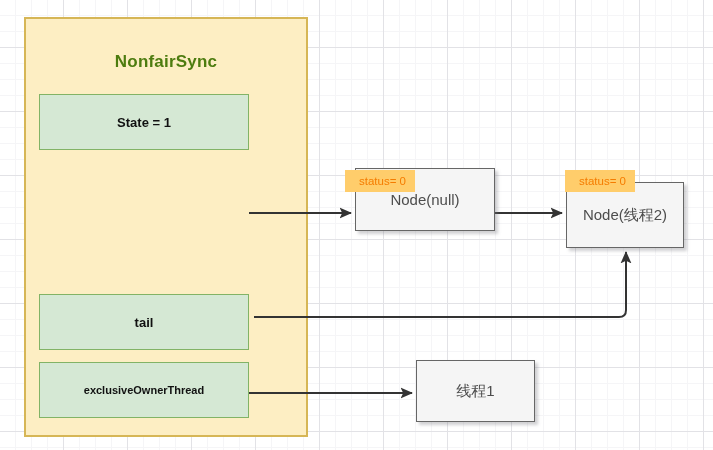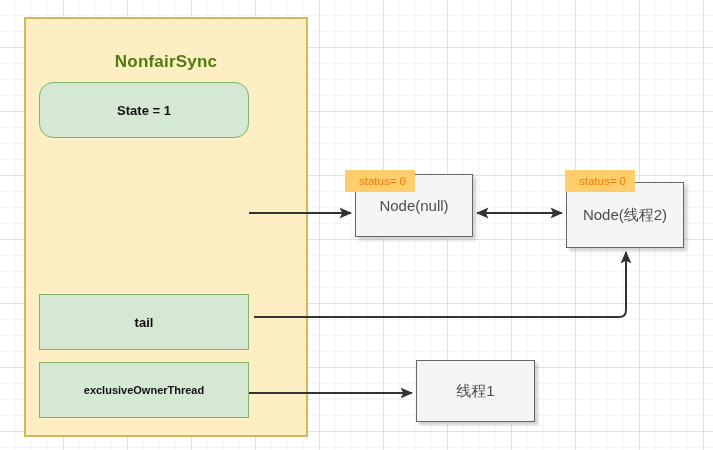--- a/index.html
+++ b/index.html
@@ -44,38 +44,38 @@
   .field{
     position:absolute;
     left:39px;width:210px;height:56px;
     background:#d5e8d4;
     border:1px solid #82b366;
     box-sizing:border-box;
     display:flex;align-items:center;justify-content:center;
     font-size:13px;font-weight:bold;color:#111;
     white-space:nowrap;
   }
-  .f-state{top:82px;border-radius:14px;}
+  .f-state{top:94px;}
   .f-head{top:182px;}
   .f-tail{top:274px;margin-top:20px;}
   .f-owner{top:362px;}
   .f-owner .lbl{font-size:11px;}
 
   
   .nodebox{
     position:absolute;
     background:#f5f5f5;
     border:1px solid #666666;
     box-sizing:border-box;
     box-shadow:3px 3px 3px rgba(120,120,130,.35);
     display:flex;align-items:center;justify-content:center;
     font-size:15px;color:#4d4d4d;
     white-space:nowrap;
   }
-  .n1{left:355px;top:174px;width:118px;height:63px;}
+  .n1{left:355px;top:168px;width:140px;height:63px;}
   .n2{left:566px;top:182px;width:118px;height:66px;text-align:center;}
   .n3{left:416px;top:360px;width:119px;height:62px;}
 
   
   .status-tag{
     position:absolute;
     background:#ffcd6b;
     color:#f57c00;
     font-size:11.5px;
     line-height:22px;

